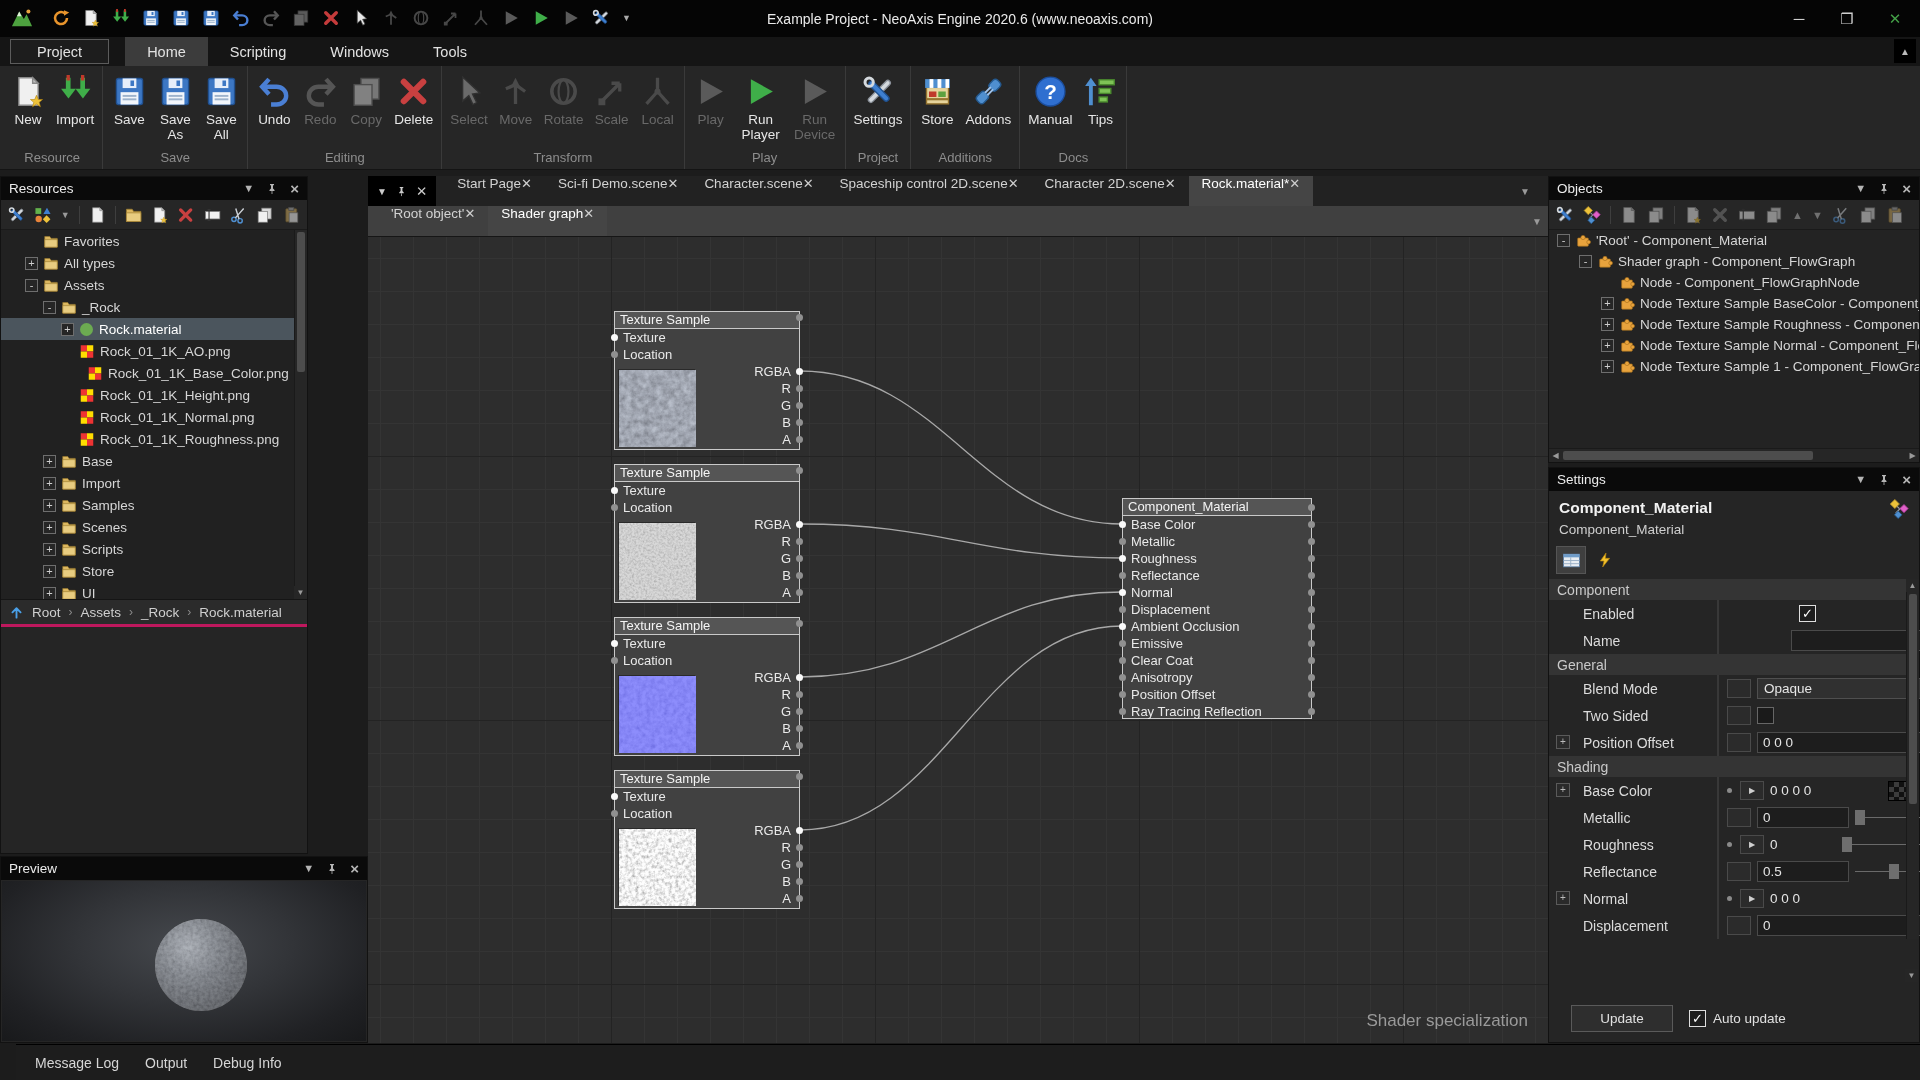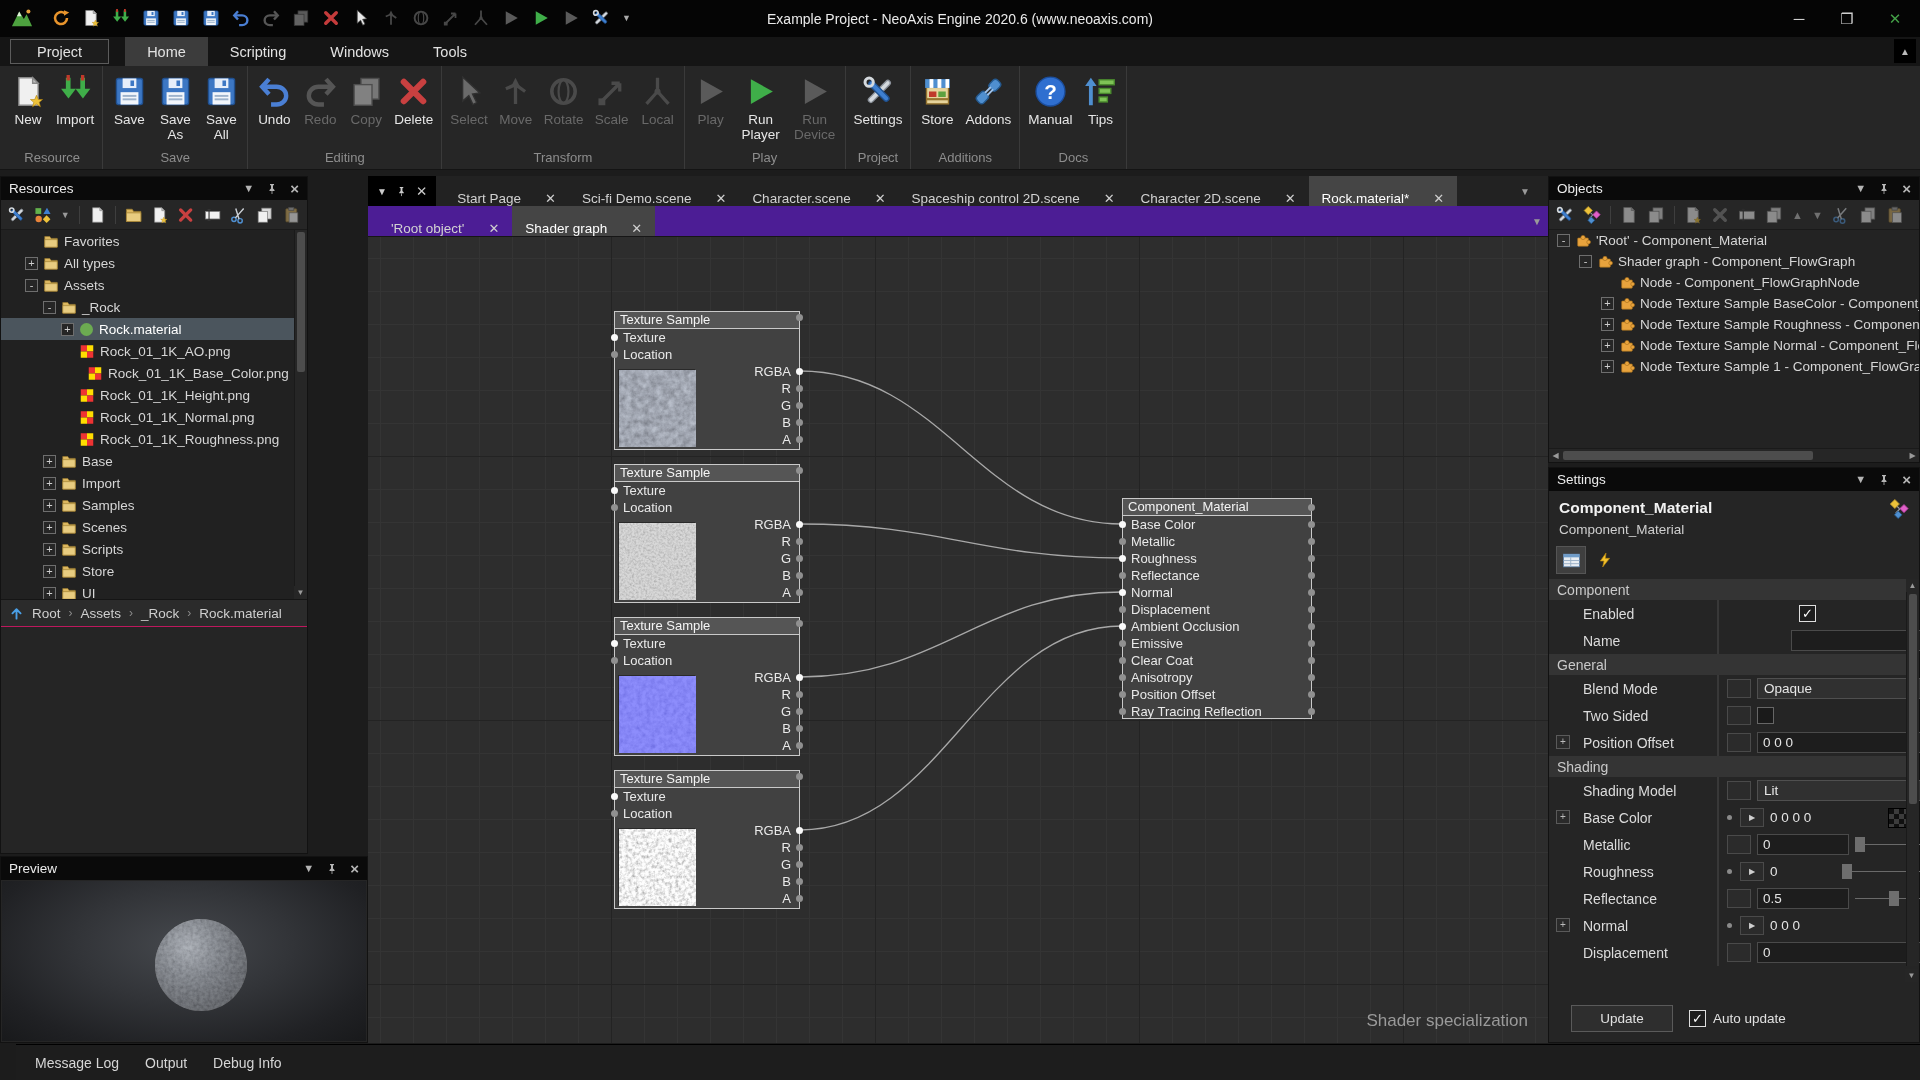--- a/index.html
+++ b/index.html
@@ -56,32 +56,32 @@
   .exp{width:13px;height:13px;flex:0 0 13px;border:1px solid #6e6e6e;background:#262626;color:#cfcfcf;
        font-size:11px;line-height:11px;text-align:center;}
   .exp.none{visibility:hidden;}
   .ti{width:16px;height:15px;flex:0 0 16px;}
   .dot-mat{width:13px;height:13px;flex:0 0 13px;border-radius:50%;background:#6cab51;margin:0 1px;}
   .vsb{position:absolute;top:0;right:0;bottom:0;width:13px;background:#262626;border-left:1px solid #1a1a1a;}
   .vsb .thumb{position:absolute;left:2px;right:2px;background:#4d4d4d;border-radius:2px;}
   .sbarrow{position:absolute;width:13px;height:13px;color:#9a9a9a;font-size:8px;display:flex;align-items:center;justify-content:center;background:#262626;}
 
   
-  .crumbbar{height:28px;background:#2b2b2b;border-top:1px solid #151515;border-bottom:1px solid #be185d;display:flex;align-items:center;gap:8px;padding:0 8px;font-size:13.5px;color:#cfcfcf;}
+  .crumbbar{height:28px;background:#2b2b2b;border-top:1px solid #151515;border-bottom:3px solid #be185d;display:flex;align-items:center;gap:8px;padding:0 8px;font-size:13.5px;color:#cfcfcf;}
   .crumb-sep{color:#8a8a8a;font-size:12px;}
   .up-ico{width:15px;height:16px;}
   .rescontent{position:relative;background:#242424;}
   .assetitem{position:absolute;left:10px;top:10px;width:74px;text-align:center;color:#d8d8d8;font-size:13.5px;line-height:1.25;}
   .assetitem .gicon{width:34px;height:34px;margin:0 auto 4px auto;}
 
   
   .tabsrow{position:absolute;background:#222;display:flex;align-items:stretch;font-size:13.5px;}
   .tabctl{background:#000;display:flex;align-items:center;gap:9px;padding:0 9px;color:#ccc;margin-right:8px;}
   .tabctl .pt{font-size:10px;}
-  .dtab{display:flex;align-items:flex-end;gap:24px;padding:0 13px;color:#d2d2d2;}
+  .dtab{display:flex;align-items:flex-start;gap:0;padding:0 13px;color:#d2d2d2;}
   .dtab .x{color:#cfcfcf;font-size:13px;font-weight:bold;}
   .dtab.active{background:#454545;color:#fff;}
   .tablist-btn{margin-left:auto;align-self:center;color:#9a9a9a;font-size:10px;padding:0 18px;}
 
   
   .canvas{position:absolute;left:368px;top:236px;width:1180px;height:807px;background:#2d2d2d;overflow:hidden;border-top:1px solid #161616;
      background-image:
        linear-gradient(#232323 1px,transparent 1px),linear-gradient(90deg,#232323 1px,transparent 1px),
        linear-gradient(#343434 1px,transparent 1px),linear-gradient(90deg,#343434 1px,transparent 1px);
      background-size:264px 264px,264px 264px,33px 33px,33px 33px;
@@ -1012,21 +1012,21 @@
     <div class="dtab">
         <span>Character 2D.scene</span>
         <span class="x">✕</span>
       </div>
     <div class="dtab active">
         <span>Rock.material*</span>
         <span class="x">✕</span>
       </div>
     <div class="tablist-btn">▼</div>
   </div>
-  <div class="tabsrow" style="left:368px;top:206px;width:1180px;height:30px;background:#4c1d95;">
+  <div class="tabsrow" style="left:368px;top:206px;width:1180px;height:30px;background:#404040;">
     <div class="dtab" style="margin-left:10px">
         <span>'Root object'</span>
         <span class="x">✕</span>
       </div>
     <div class="dtab active">
         <span>Shader graph</span>
         <span class="x">✕</span>
       </div>
     <div class="tablist-btn" style="padding-right:6px">▼</div>
   </div>
@@ -1343,30 +1343,20 @@
       <div class="srow">
         <span class="sexp">+</span>
         <span class="lab">Position Offset</span>
         <span class="ctl">
             <span class="dbox"></span>
             <span class="sinput w-wide">0 0 0</span>
           </span>
       </div>
       <div class="ssec">Shading</div>
       <div class="srow">
-        <span class="lab">Shading Model</span>
-        <span class="ctl">
-            <span class="dbox"></span>
-          <span class="sselect">
-              <span>Lit</span>
-              <span class="chev">▼</span>
-            </span>
-          </span>
-      </div>
-      <div class="srow">
         <span class="sexp">+</span>
         <span class="lab">Base Color</span>
         <span class="ctl">
             <span class="refdot"></span>
             <span class="pbtn">▶</span>
           <span class="sval">0 0 0 0</span>
           <span class="swatch"></span>
           </span>
       </div>
       <div class="srow">

